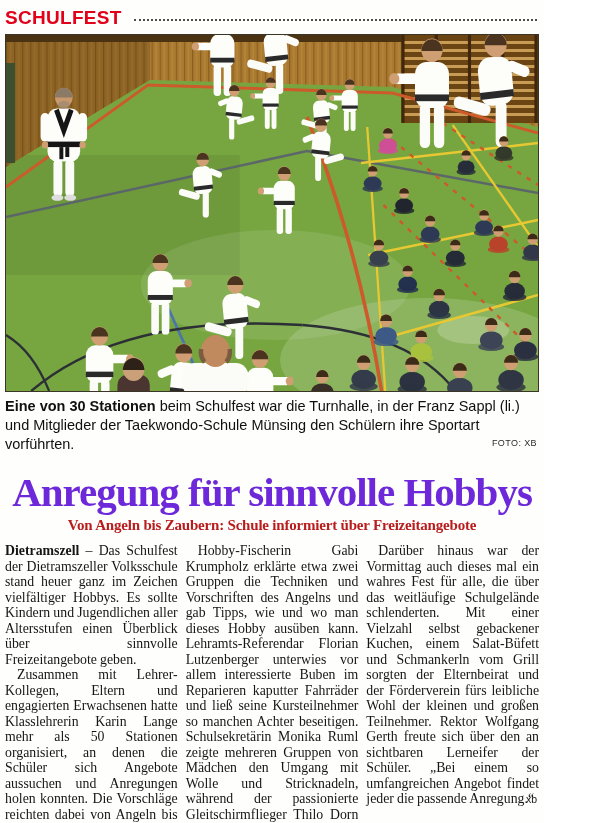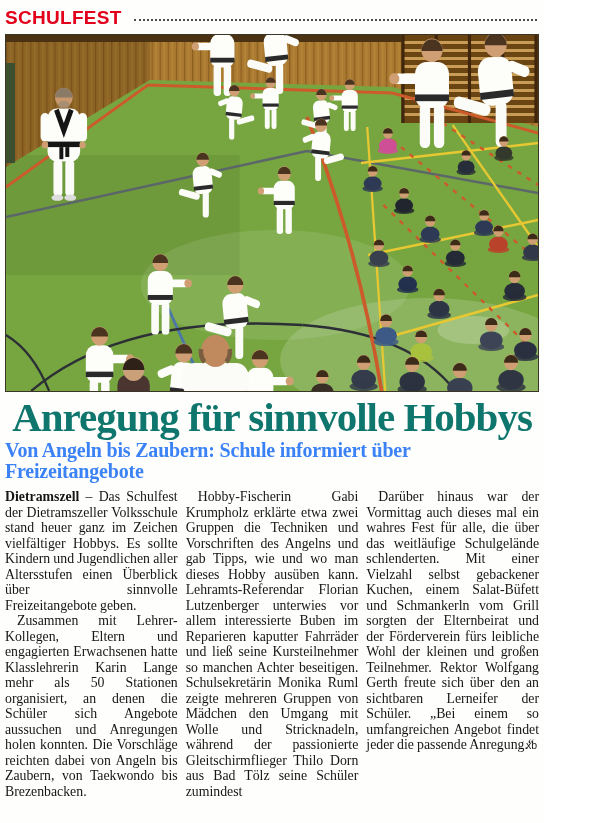--- a/index.html
+++ b/index.html
@@ -31,28 +31,28 @@
     font-size:14.5px;line-height:19px;color:#101010;
   }
   .caption .cap-lead{font-weight:bold;}
   .credit{
     position:absolute;right:2px;bottom:1px;
     font-size:9px;letter-spacing:.4px;color:#2a2a2a;
     font-family:"Liberation Sans",sans-serif;
   }
   
   .headline{
-    margin:4px 0 0;text-align:center;
+    margin:17px 0 0;text-align:center;
     font-size:41px;line-height:42px;font-weight:bold;
-    letter-spacing:-1px;color:#0f766e;
+    letter-spacing:-1px;color:#6d28d9;
   }
   .subheadline{
-    margin:2px 0 0;
-    font-size:20px;line-height:21px;font-weight:bold;
-    letter-spacing:-.2px;color:#3b82f6;
+    margin:2px 0 0;text-align:center;
+    font-size:15px;line-height:21px;font-weight:bold;
+    letter-spacing:-.2px;color:#b91c1c;
   }
   
   .columns{display:flex;gap:8px;margin-top:7px;}
   .col{
     flex:1;min-width:0;
     font-size:13.8px;line-height:15.5px;text-align:justify;
     color:#151515;hyphens:auto;-webkit-hyphens:auto;word-spacing:-.3px;
   }
   .col p{margin:0;}
   .col p.indent{text-indent:12px;}
@@ -234,20 +234,24 @@
           </g>
           <g transform="translate(140,330)">
             <rect x="-16" y="10" width="36" height="26" rx="10" fill="#4a3530"></rect>
             <circle cx="2" cy="4" r="12" fill="#caa078"></circle>
             <path d="M-10,5 a12,12 0 0 1 24,0 Z" fill="#2e2218"></path>
           </g>
         </g>
       </svg>
     </div>
 
+    <figcaption class="caption">
+      <span class="cap-lead">Eine von 30 Stationen</span><span> beim Schulfest war die Turnhalle, in der Franz Sappl (li.) und Mitglieder der Taekwondo-Schule Münsing den Schülern ihre Sportart vorführten.</span>
+      <span class="credit">FOTO: XB</span>
+    </figcaption>
   </figure>
 
   <h1 class="headline">Anregung für sinnvolle Hobbys</h1>
   <h2 class="subheadline">Von Angeln bis Zaubern: Schule informiert über Freizeitangebote</h2>
 
   <div class="columns">
     <div class="col">
       <p><span class="lead">Dietramszell</span><span> – Das Schulfest der Dietramszeller Volksschule stand heuer ganz im Zeichen vielfältiger Hobbys. Es sollte Kindern und Jugendlichen aller Altersstufen einen Überblick über sinnvolle Freizeitangebote geben.</span></p>
       <p class="indent">Zusammen mit Lehrer-Kollegen, Eltern und engagierten Erwachsenen hatte Klasslehrerin Karin Lange mehr als 50 Stationen organisiert, an denen die Schüler sich Angebote aussuchen und Anregungen holen konnten. Die Vorschläge reichten dabei von Angeln bis Zaubern, von Taekwondo bis Brezenbacken.</p>
     </div>

